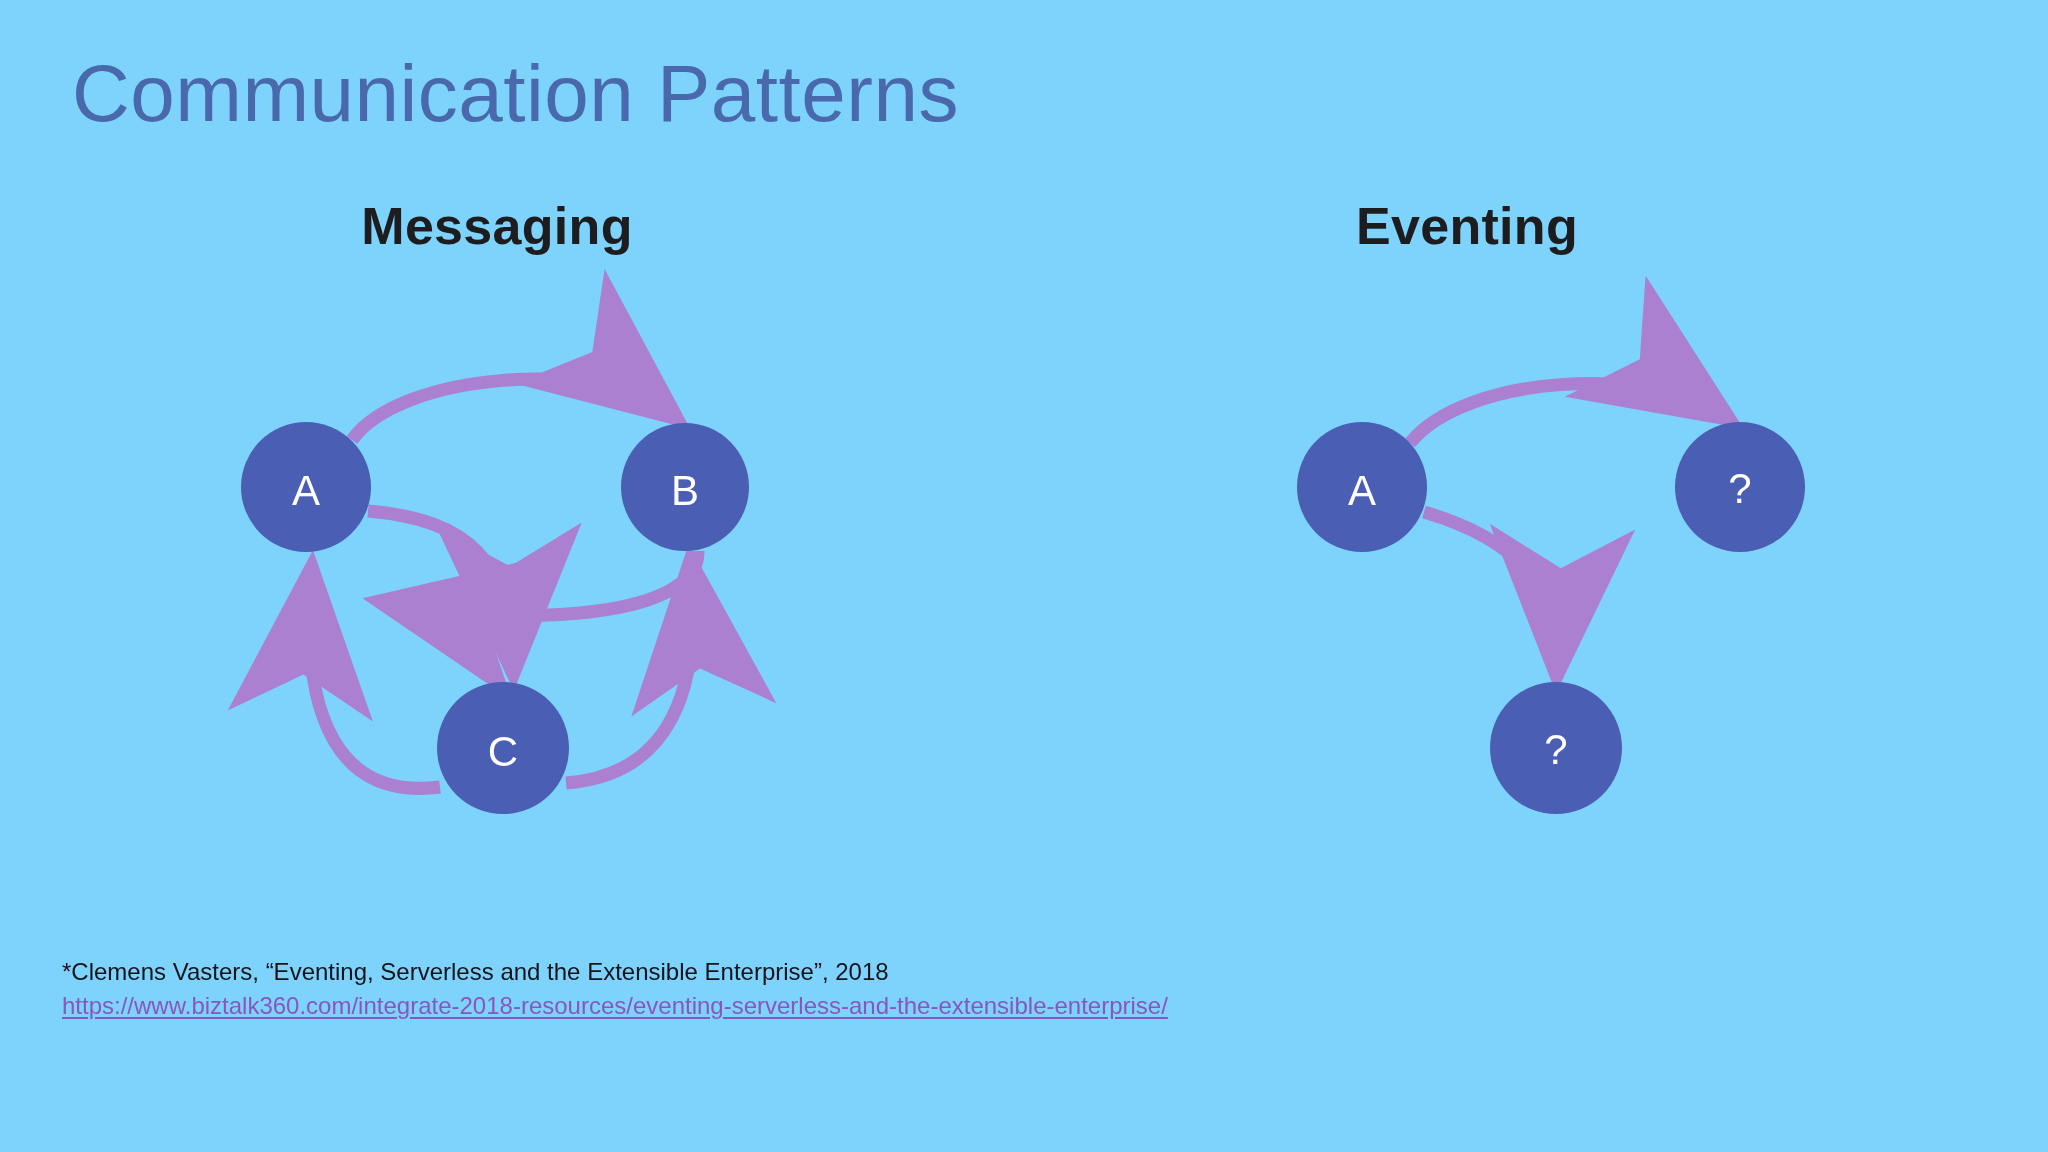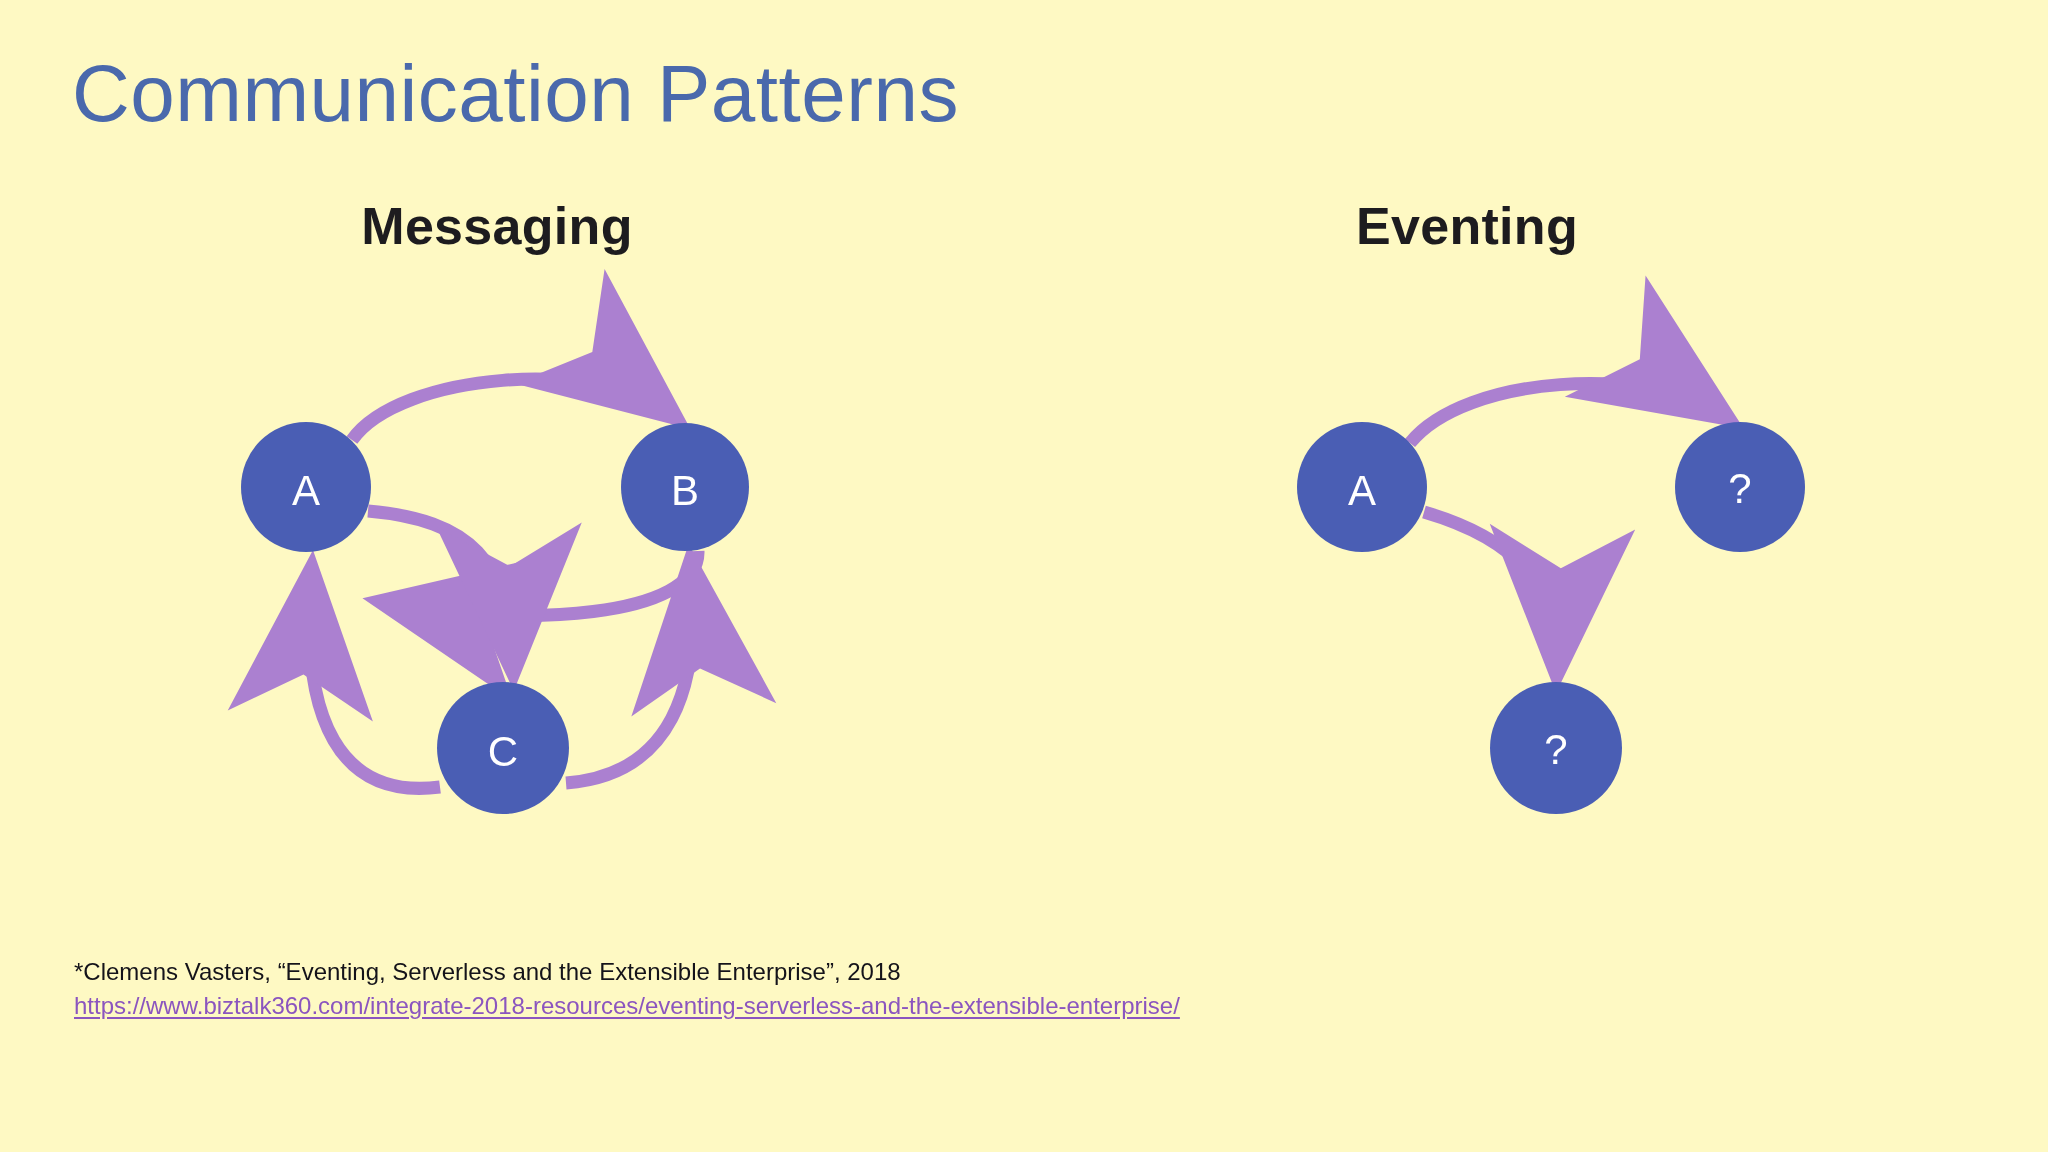--- a/index.html
+++ b/index.html
@@ -10,21 +10,21 @@
     width: 2048px;
     height: 1152px;
     background: #f7f6f8;
     font-family: "Liberation Sans", sans-serif;
     overflow: hidden;
     position: relative;
   }
   .slide {
     position: absolute;
     inset: 0;
-    background: #fef9c3;
+    background: #7dd3fc;
   }
   .slide-title {
     position: absolute;
     left: 72px;
     top: 52px;
     font-family: "Liberation Sans", sans-serif;
     font-size: 80px;
     font-weight: 400;
     letter-spacing: 0.5px;
     color: #4a69ac;
@@ -57,21 +57,21 @@
   .node-label {
     fill: #ffffff;
     font-family: "Liberation Sans", sans-serif;
     font-size: 42px;
     font-weight: 400;
     text-anchor: middle;
     dominant-baseline: central;
   }
   .footnote {
     position: absolute;
-    left: 74px;
+    left: 62px;
     top: 955px;
     font-family: "Liberation Sans", sans-serif;
     font-size: 24px;
     line-height: 1.42;
     color: #14131a;
     white-space: nowrap;
   }
   .footnote-link {
     display: block;
     color: #8b55bf;

